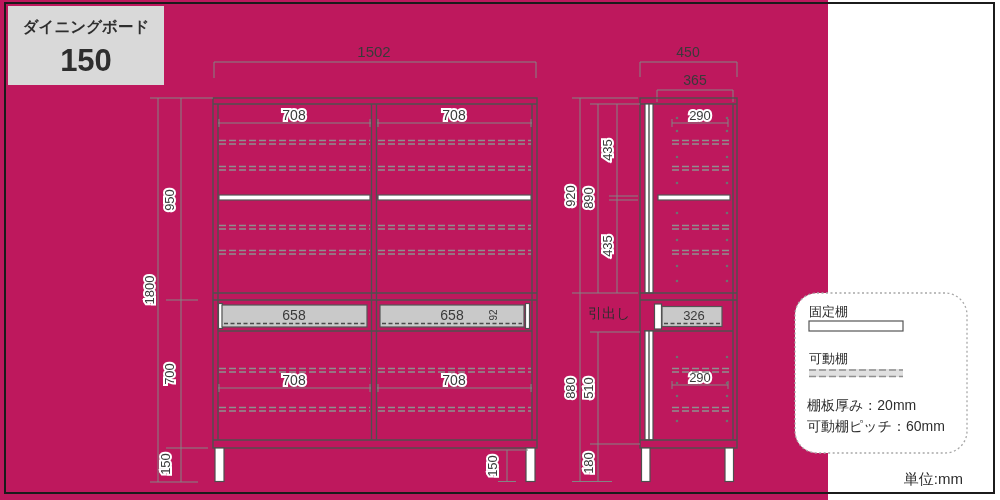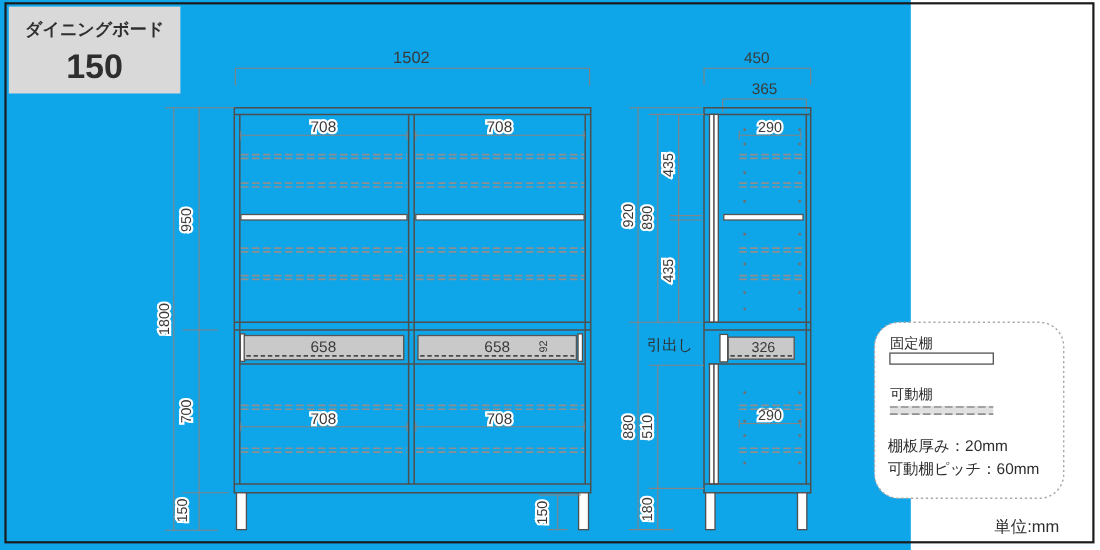--- a/index.html
+++ b/index.html
@@ -1,16 +1,16 @@
 <!DOCTYPE html>
 <html><head>
 <meta charset="utf-8">
 <style>
   html,body{margin:0;padding:0;background:#fff;}
-  .page{position:relative;width:828px;height:500px;background:#0ea5e9;font-family:"Liberation Sans","DejaVu Sans",sans-serif;}
+  .page{position:relative;width:828px;height:500px;background:#be185d;font-family:"Liberation Sans","DejaVu Sans",sans-serif;}
   svg text{font-family:"Liberation Sans","DejaVu Sans",sans-serif;fill:#3a3a3a;}
   .mid{text-anchor:middle;}
   .end{text-anchor:end;}
   .d13{font-size:13px;}
   .d14{font-size:14px;}
   .d15{font-size:15px;}
   .d10{font-size:10px;}
   .halo{paint-order:stroke;stroke:#ffffff;stroke-width:4px;}
   .cab{stroke:#4f4f4f;stroke-width:1.4;fill:none;}
   .cabf{stroke:#4f4f4f;stroke-width:1.2;fill:#ffffff;}

